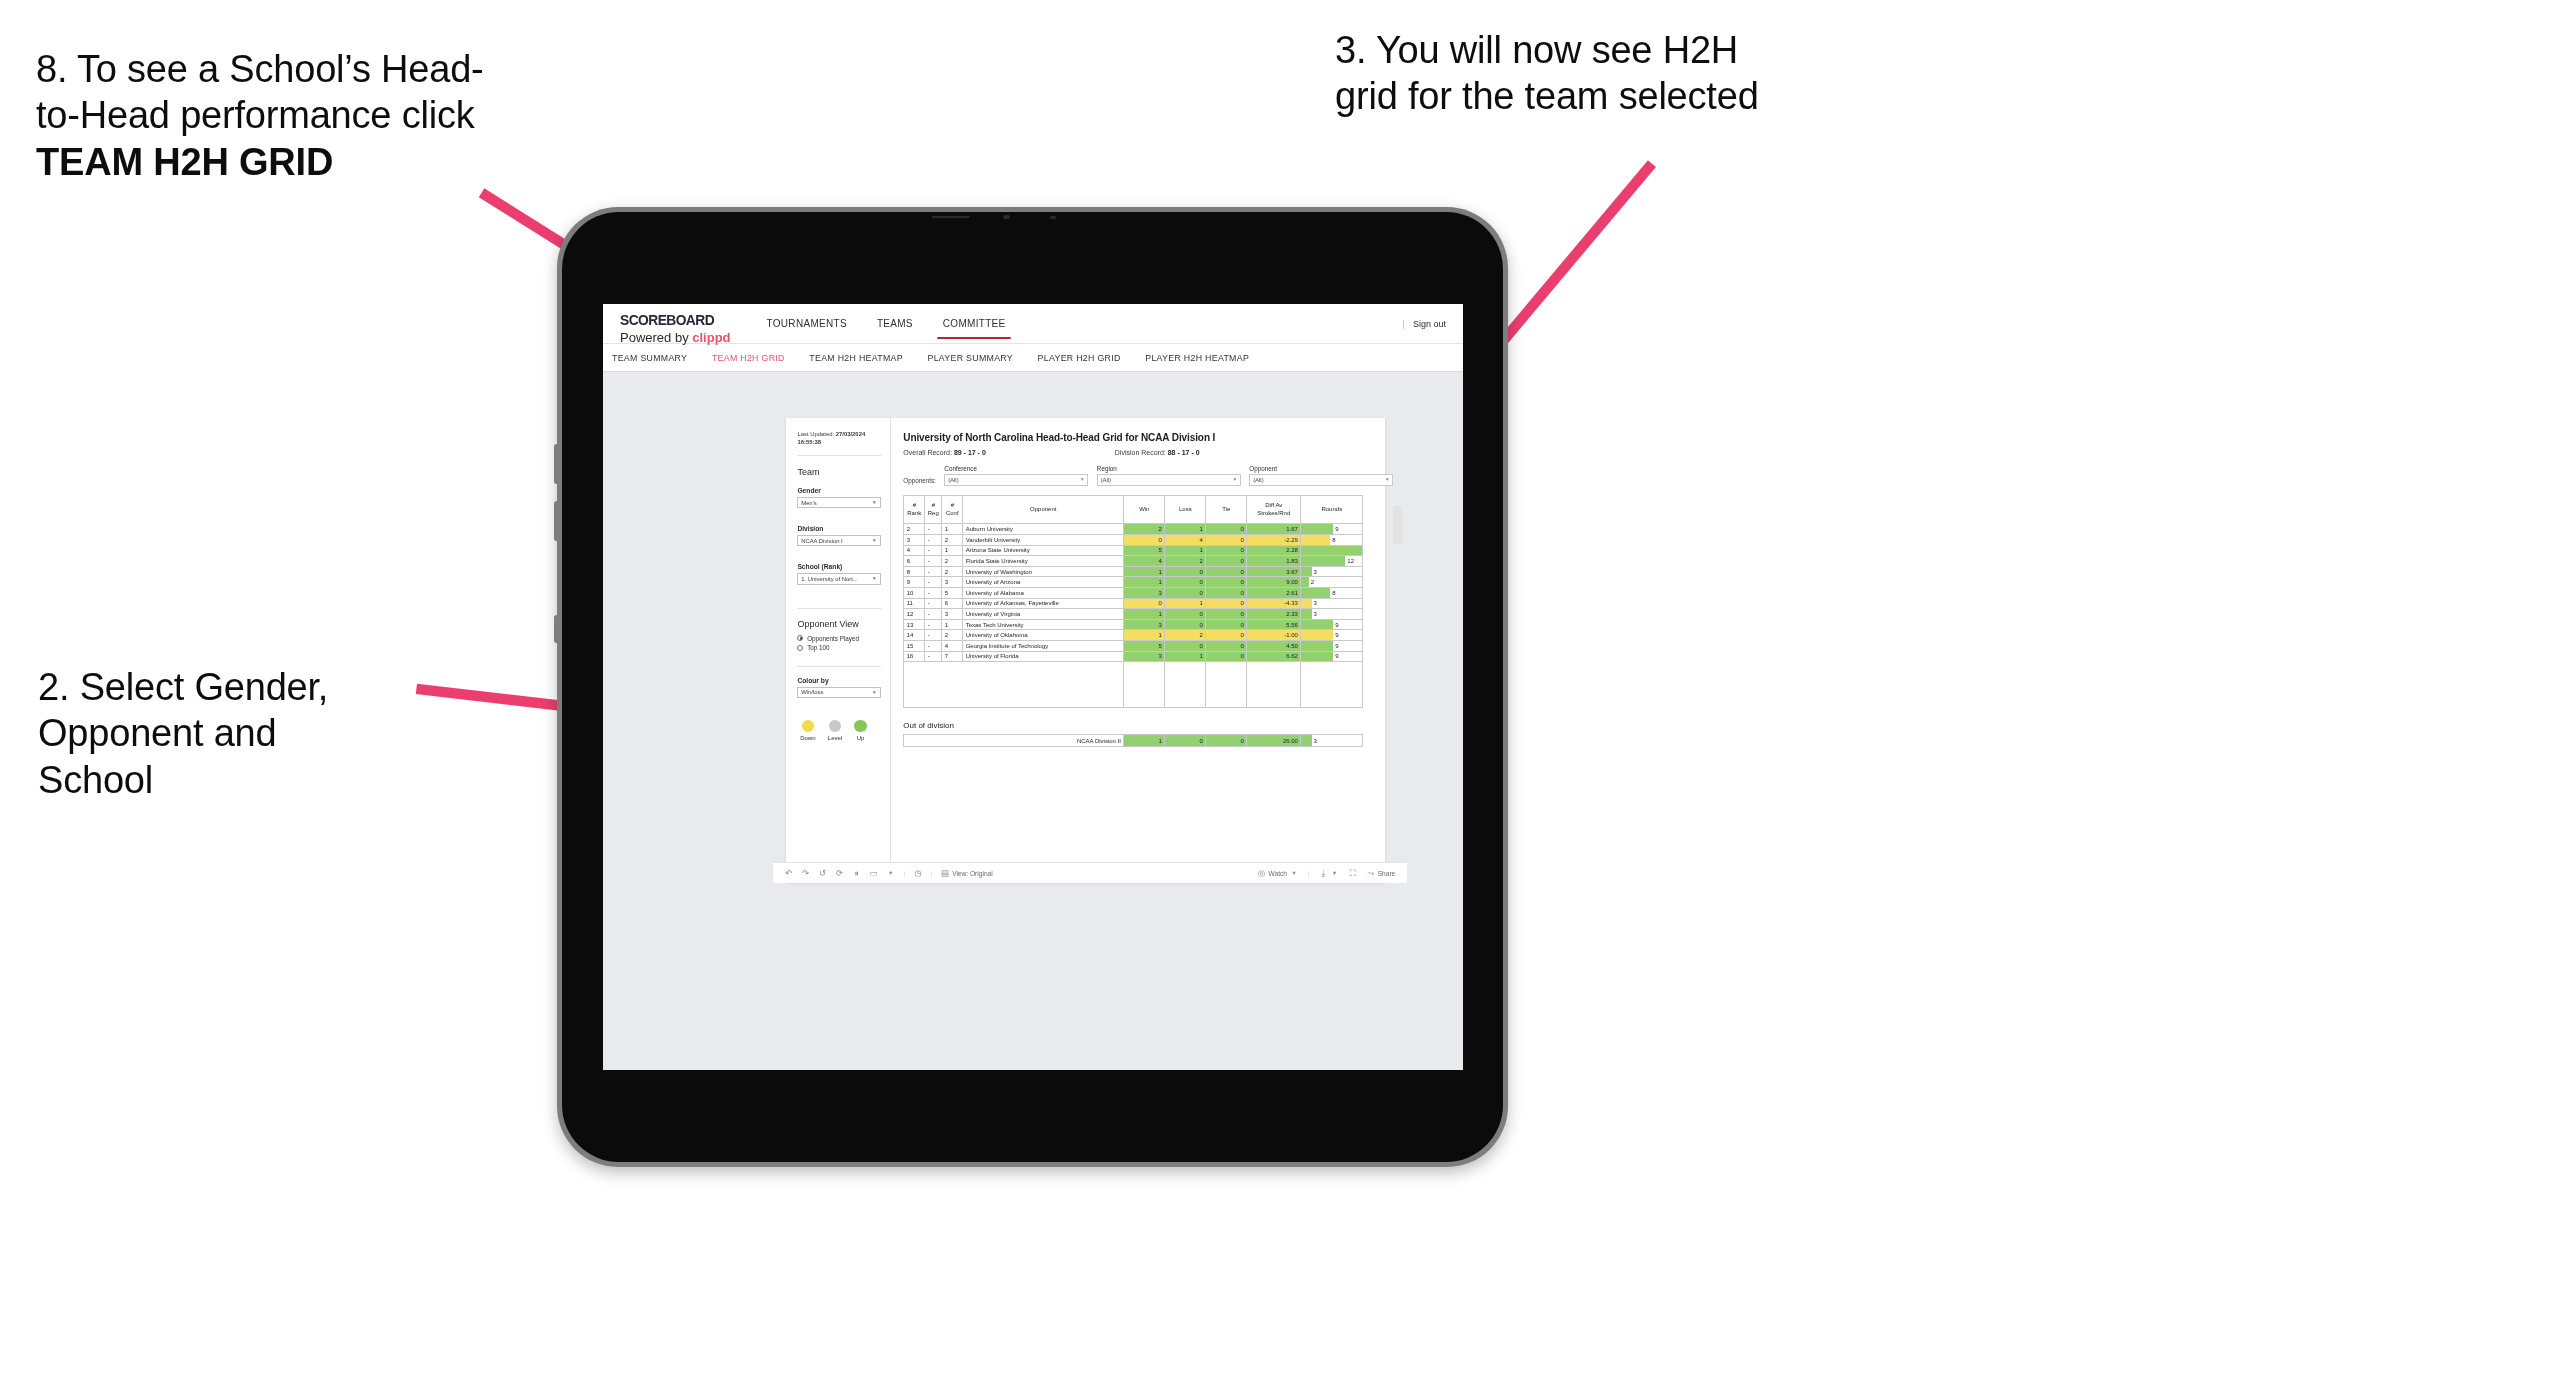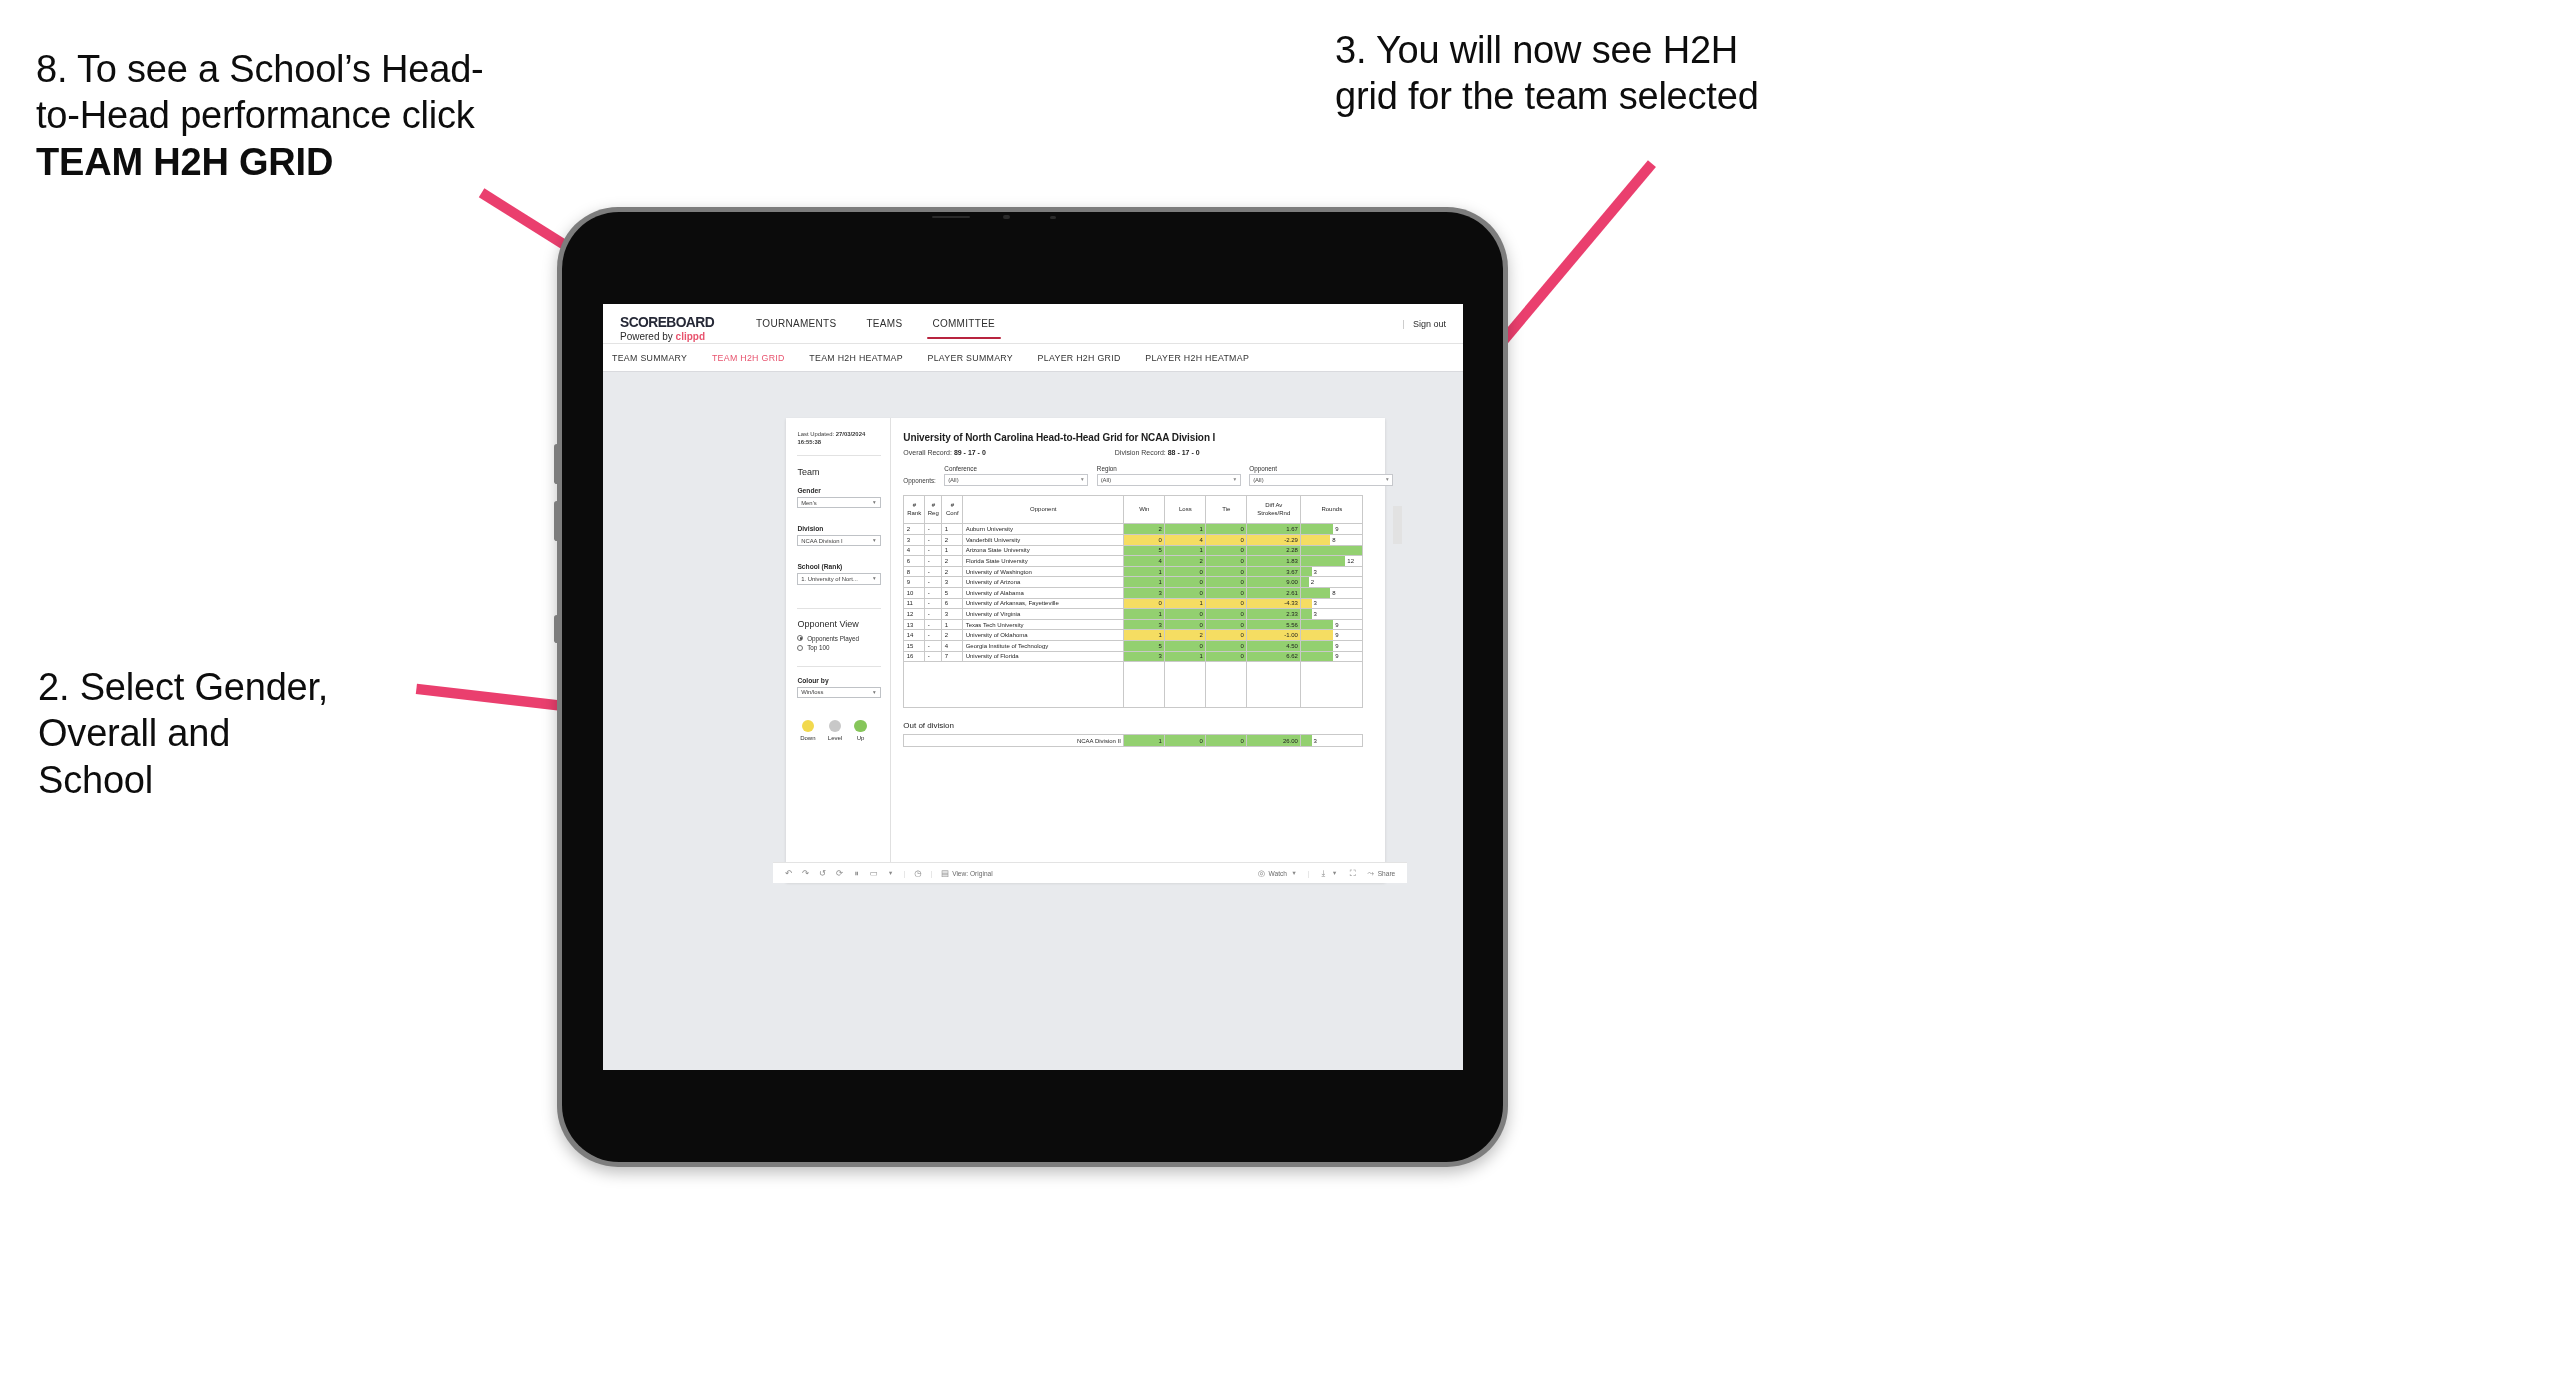--- a/index.html
+++ b/index.html
@@ -65,21 +65,21 @@
     position:relative;
   }
   .logo-wrap { display:flex; flex-direction:column; justify-content:center; margin-right:21px;margin-top:10px; }
   .logo-main {
     font-family:"Liberation Sans", sans-serif;
     font-weight:700; font-size:14.7px; letter-spacing:-0.6px;
     color:#252836; line-height:1;
     transform: scaleX(0.94);
     transform-origin: left center;
   }
-  .logo-sub { font-size:10px; color:#2b2b2b; line-height:1; margin-top:2.8px; }
+  .logo-sub { font-size:13px; color:#2b2b2b; line-height:1; margin-top:2.8px; }
   .logo-sub .brand { color:#e8536e; font-weight:700; }
   .topnav { display:flex; align-items:center; height:100%; gap:0; }
   .topnav a {
     font-size:10px; color:#2e2e2e; letter-spacing:0.3px;
     padding: 0 15px; height:100%; display:flex; align-items:center;
     text-decoration:none; position:relative;
   }
   .topnav a.active::after {
     content:""; position:absolute; left:9.5px; right:9.5px; bottom:3.8px;
     height:2.4px; background:#b8243f; border-radius:1.9px;
@@ -217,21 +217,21 @@
 <div id="root">
 
   <div class="anno" id="anno1">
     <div>8. To see a School’s Head-</div>
     <div>to-Head performance click</div>
     <div style="font-weight:700">TEAM H2H GRID</div>
   </div>
 
   <div class="anno" id="anno2">
     <div>2. Select Gender,</div>
-    <div>Overall and</div>
+    <div>Opponent and</div>
     <div>School</div>
   </div>
 
   <div class="anno" id="anno3">
     <div>3. You will now see H2H</div>
     <div>grid for the team selected</div>
   </div>
 
   <svg class="arrow" style="left:474px; top:185px;" width="313" height="209" viewBox="0 0 330 220">
     <defs>

